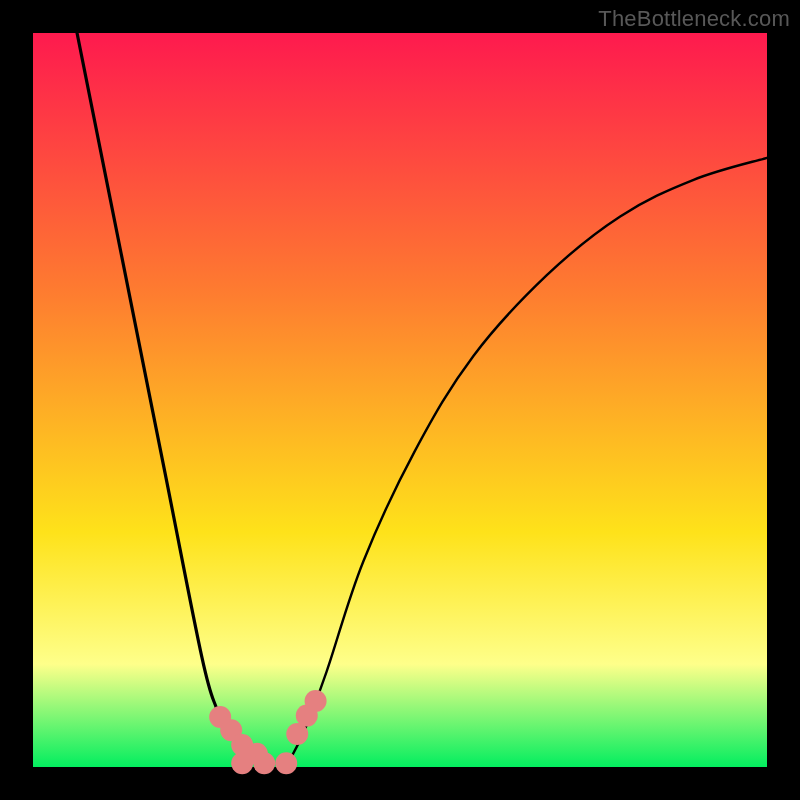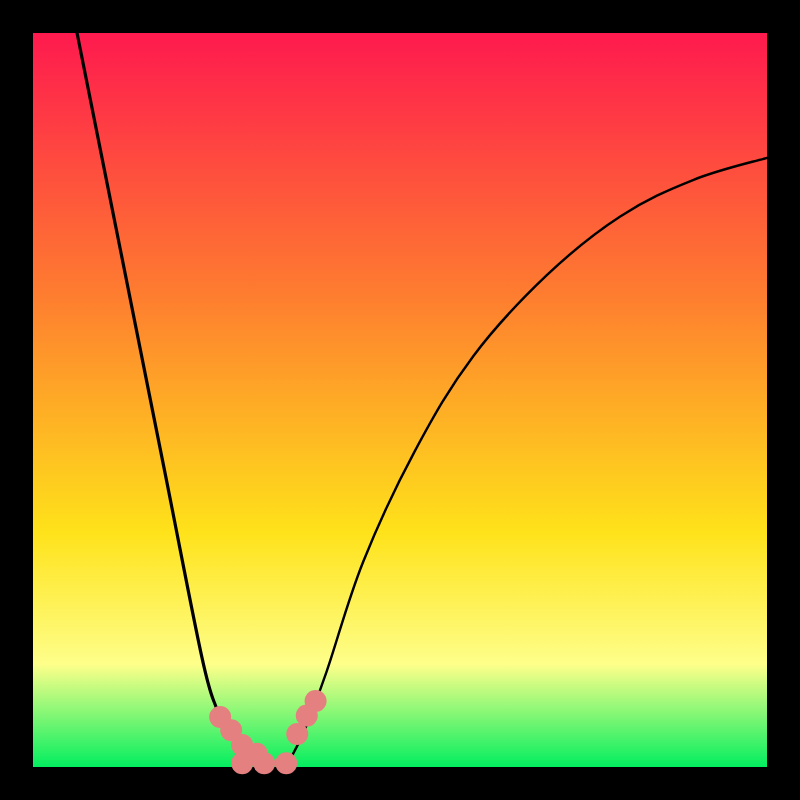--- a/index.html
+++ b/index.html
@@ -62,13 +62,14 @@
         <circle cx="256.87" cy="753.788" r="11" fill="#e58080"></circle>
         <circle cx="297.24" cy="733.97" r="11" fill="#e58080"></circle>
         <circle cx="306.782" cy="715.62" r="11" fill="#e58080"></circle>
         <circle cx="315.59000000000003" cy="700.94" r="11" fill="#e58080"></circle>
         <circle cx="242.18999999999997" cy="763.33" r="11" fill="#e58080"></circle>
         <circle cx="264.21000000000004" cy="763.33" r="11" fill="#e58080"></circle>
         <circle cx="286.23" cy="763.33" r="11" fill="#e58080"></circle>
       </g>
   </svg>
 
+  <div class="watermark">TheBottleneck.com</div>
 </div>
 
 </body></html>

